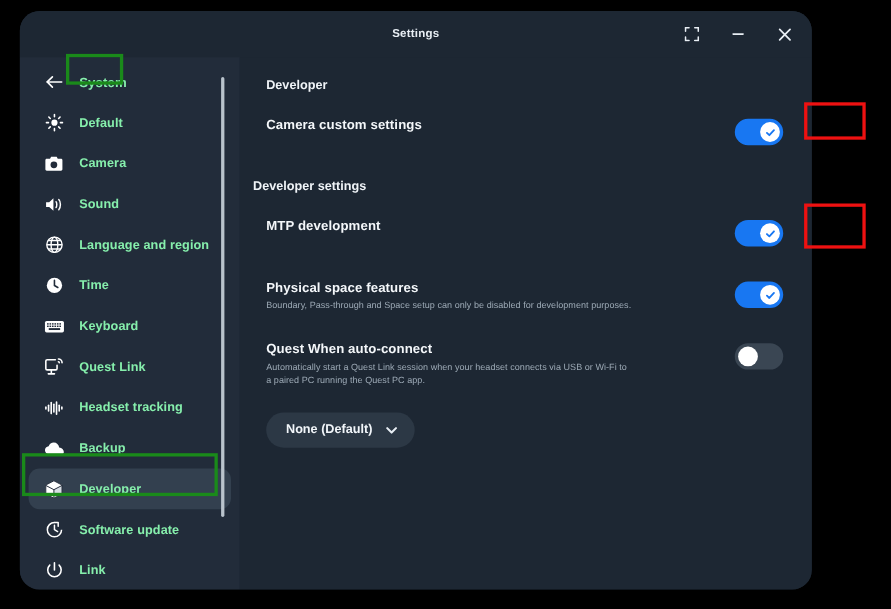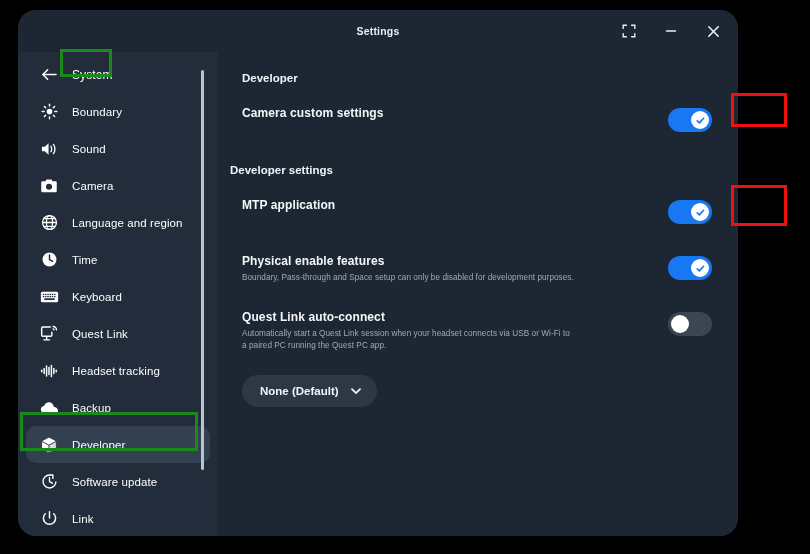--- a/index.html
+++ b/index.html
@@ -83,22 +83,22 @@
   .nav-icon {
     width: 26px; height: 22px;
     display: flex; align-items: center; justify-content: center;
     color: #ffffff;
     flex: 0 0 26px;
   }
   .nav-icon svg { display: block; }
   .nav-label {
     margin-left: 10px;
     font-size: 11.5px;
-    font-weight: normal;
-    color: #ffffff;
+    font-weight: bold;
+    color: #86efac;
     letter-spacing: .1px;
     white-space: nowrap;
   }
   .nav-item.head .nav-label { font-size: 12px; }
 
   
   .side-scrollbar {
     position: absolute;
     left: 183px; top: 18px;
     width: 3px; height: 400px;
@@ -263,42 +263,42 @@
         </div>
 
         <div class="nav-item">
           <span class="nav-icon">
             <svg width="17" height="17" viewBox="0 0 20 20" fill="none" stroke="currentColor" stroke-width="1.7" stroke-linecap="round">
               <circle cx="10" cy="10" r="3.3" fill="currentColor" stroke="none"></circle>
               <path d="M10 1.4V3.6M10 16.4V18.6M1.4 10H3.6M16.4 10H18.6"></path>
               <path d="M4 4L5.5 5.5M14.5 14.5L16 16M16 4L14.5 5.5M5.5 14.5L4 16"></path>
             </svg>
           </span>
-          <span class="nav-label">Boundary</span>
+          <span class="nav-label">Default</span>
+        </div>
+
+        <div class="nav-item">
+          <span class="nav-icon">
+            <svg width="18" height="16" viewBox="0 0 20 17" fill="currentColor">
+              <path d="M7.2 1.4H12.8L13.9 3.3H17.2C18 3.3 18.6 3.9 18.6 4.7V14C18.6 14.8 18 15.4 17.2 15.4H2.8C2 15.4 1.4 14.8 1.4 14V4.7C1.4 3.9 2 3.3 2.8 3.3H6.1Z"></path>
+              <circle cx="10" cy="9.4" r="3.4" fill="#222c3a"></circle>
+            </svg>
+          </span>
+          <span class="nav-label">Camera</span>
         </div>
 
         <div class="nav-item">
           <span class="nav-icon">
             <svg width="18" height="16" viewBox="0 0 20 18" fill="none">
               <path d="M2 6.5H5.2L9.5 2.6V15.4L5.2 11.5H2Z" fill="currentColor"></path>
               <path d="M12.2 6C13.2 7 13.2 11 12.2 12" stroke="currentColor" stroke-width="1.5" stroke-linecap="round"></path>
               <path d="M15 3.8C17.2 6 17.2 12 15 14.2" stroke="currentColor" stroke-width="1.5" stroke-linecap="round"></path>
             </svg>
           </span>
           <span class="nav-label">Sound</span>
-        </div>
-
-        <div class="nav-item">
-          <span class="nav-icon">
-            <svg width="18" height="16" viewBox="0 0 20 17" fill="currentColor">
-              <path d="M7.2 1.4H12.8L13.9 3.3H17.2C18 3.3 18.6 3.9 18.6 4.7V14C18.6 14.8 18 15.4 17.2 15.4H2.8C2 15.4 1.4 14.8 1.4 14V4.7C1.4 3.9 2 3.3 2.8 3.3H6.1Z"></path>
-              <circle cx="10" cy="9.4" r="3.4" fill="#222c3a"></circle>
-            </svg>
-          </span>
-          <span class="nav-label">Camera</span>
         </div>
 
         <div class="nav-item">
           <span class="nav-icon">
             <svg width="17" height="17" viewBox="0 0 20 20" fill="none" stroke="currentColor" stroke-width="1.5">
               <circle cx="10" cy="10" r="8.2"></circle>
               <ellipse cx="10" cy="10" rx="3.6" ry="8.2"></ellipse>
               <path d="M2 10H18M3.3 5.4H16.7M3.3 14.6H16.7"></path>
             </svg>
           </span>
@@ -432,56 +432,56 @@
               </span>
             </div>
           </div>
         </div>
       </div>
 
       <div class="sub-header">Developer settings</div>
 
       <div class="row">
         <div class="row-text">
-          <div class="row-title">MTP application</div>
+          <div class="row-title">MTP development</div>
         </div>
         <div class="row-ctrl">
           <div class="toggle on">
             <div class="knob">
               <span>
                 <svg width="11" height="11" viewBox="0 0 12 12" fill="none" stroke="#1877f2" stroke-width="1.8" stroke-linecap="round" stroke-linejoin="round">
                   <path d="M2.4 6.3L4.8 8.6L9.4 3.6"></path>
                 </svg>
               </span>
             </div>
           </div>
         </div>
       </div>
 
       <div class="row">
         <div class="row-text">
-          <div class="row-title">Physical enable features</div>
+          <div class="row-title">Physical space features</div>
           <div class="row-desc">Boundary, Pass-through and Space setup can only be disabled for development purposes.</div>
         </div>
         <div class="row-ctrl">
           <div class="toggle on">
             <div class="knob">
               <span>
                 <svg width="11" height="11" viewBox="0 0 12 12" fill="none" stroke="#1877f2" stroke-width="1.8" stroke-linecap="round" stroke-linejoin="round">
                   <path d="M2.4 6.3L4.8 8.6L9.4 3.6"></path>
                 </svg>
               </span>
             </div>
           </div>
         </div>
       </div>
 
       <div class="row">
         <div class="row-text">
-          <div class="row-title">Quest Link auto-connect</div>
+          <div class="row-title">Quest When auto-connect</div>
           <div class="row-desc">Automatically start a Quest Link session when your headset connects via USB or Wi-Fi to a paired PC running the Quest PC app.</div>
         </div>
         <div class="row-ctrl">
           <div class="toggle off">
             <div class="knob"></div>
           </div>
         </div>
       </div>
 
       <div class="row">

